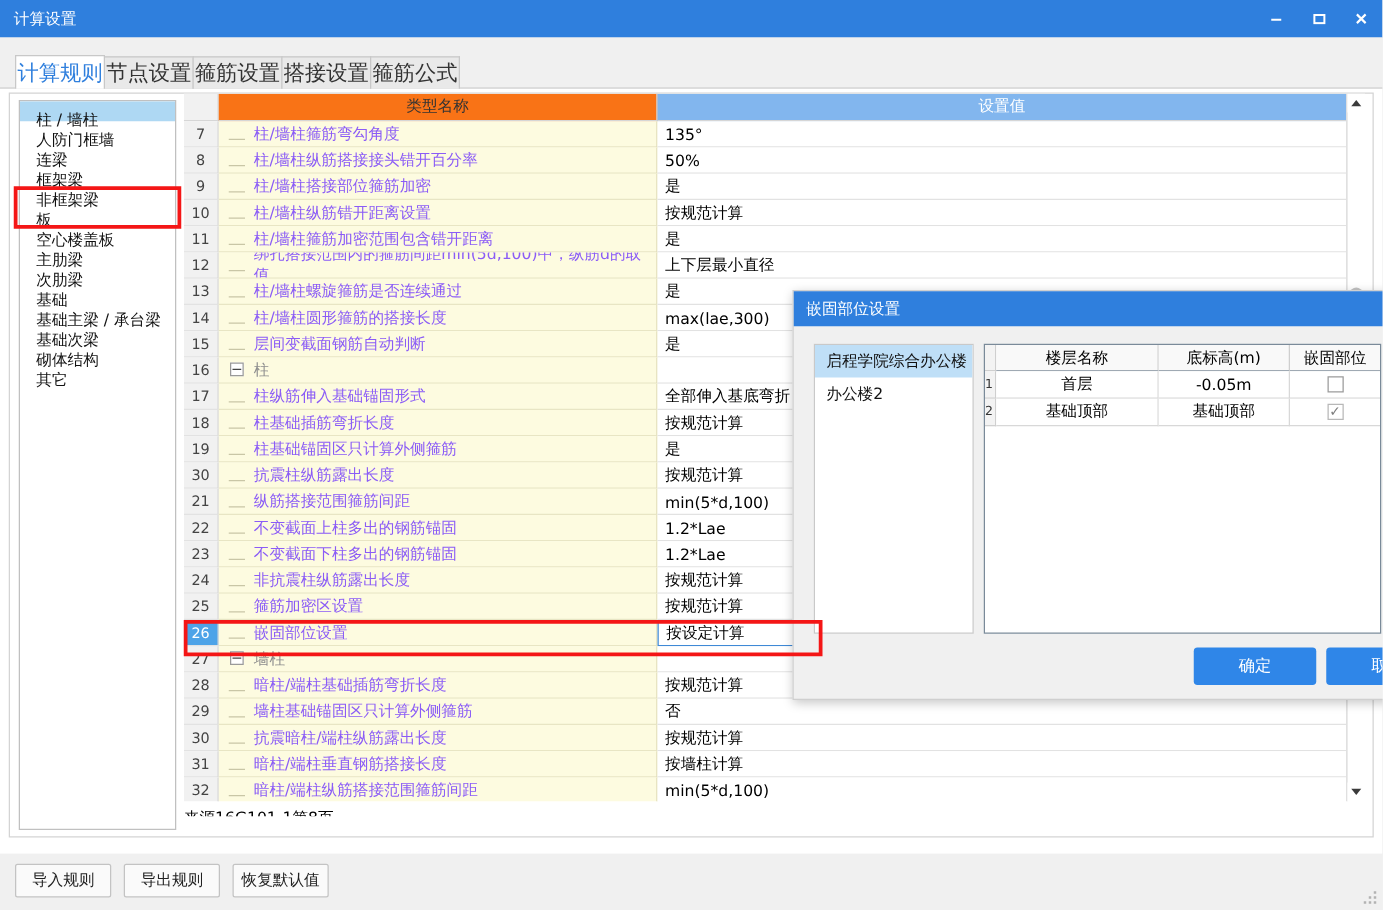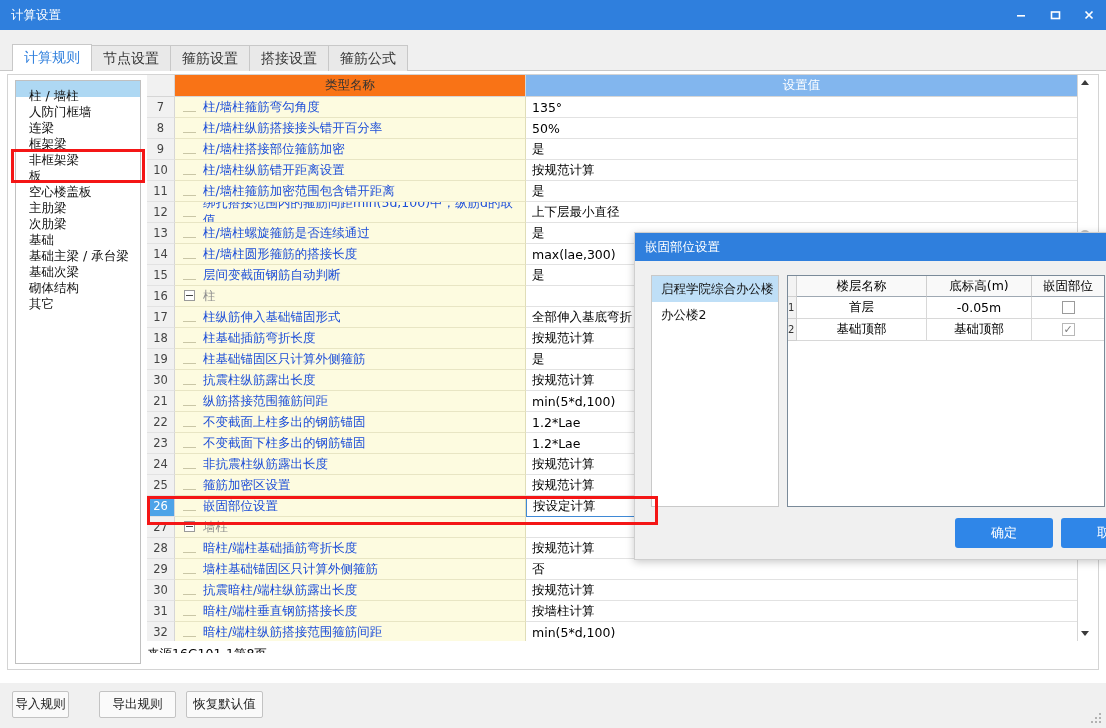--- a/index.html
+++ b/index.html
@@ -31,22 +31,22 @@
   
   .tabstrip {
     position: absolute; left: 0; top: 30px; width: 1106px; height: 41px;
     background: #f0f0f0;
   }
   .tabstrip .tabline {
     position: absolute; left: 0; bottom: 0; width: 1106px; height: 1px; background: #c8c8c8;
   }
   .tabs { position: absolute; left: 12px; bottom: 0; display: flex; align-items: flex-end; }
   .tab {
-    height: 25px; padding: 0 11px; display: flex; align-items: center;
-    font-size: 14px; color: #333; background: #e9e9e9;
+    height: 25px; padding: 0 1px; display: flex; align-items: center;
+    font-size: 17px; color: #333; background: #e9e9e9;
     border: 1px solid #c8c8c8; border-bottom: none; margin-right: -1px;
     position: relative; z-index: 1;
   }
   .tab.active {
     background: #ffffff; color: #2f7fdd; height: 26px; z-index: 3;
     border-color: #c8c8c8;
   }
 
   
   .content {
@@ -97,21 +97,21 @@
   .grow { display: flex; height: 21px; }
   .g-num {
     width: 28px; height: 21px; background: #f1f1f1; color: #444;
     border-right: 1px solid #d6d6d6; border-bottom: 1px solid #e2e2e2; box-sizing: border-box;
     display: flex; align-items: center; justify-content: center; font-size: 11.5px;
   }
   .g-num.sel { background: #4da3e8; color: #fff; font-weight: normal; }
   .g-name {
     width: 351px; height: 21px; background: #fdfbe0;
     border-right: 1px solid #e0ddb8; border-bottom: 1px solid #e8e5c4; box-sizing: border-box;
-    display: flex; align-items: center; font-size: 12.5px; color: #1d4ed8; overflow: hidden;
+    display: flex; align-items: center; font-size: 12.5px; color: #8b5cf6; overflow: hidden;
   }
   .g-name .tree {
     display: inline-block; width: 28px; flex: none; text-align: center; color: #b9b59a;
   }
   .g-name .dash { display: inline-block; width: 13px; height: 1px; background: #c9c6a6; }
   .g-name .expander {
     display: inline-block; width: 11px; height: 11px; border: 1px solid #9a9a9a;
     background: #fff; position: relative; box-sizing: border-box;
   }
   .g-name .expander::before {
@@ -495,21 +495,21 @@
           </div>
       </div>
 
       <div class="grid-footnote">来源16G101-1第8页。</div>
     </div>
 
     <div class="redbox" style="left:147px; top:425px; width:511px; height:29px;"></div>
   </div>
 
   <div class="bottombar">
-    <div class="btn" style="left:12px; width:57px;font-family:Liberation Serif, serif;">导入规则</div>
+    <div class="btn" style="left:12px; width:77px;font-family:Liberation Serif, serif;">导入规则</div>
     <div class="btn" style="left:99px; width:77px;">导出规则</div>
     <div class="btn" style="left:186px; width:77px;">恢复默认值</div>
     <div class="grip">
       <i style="left:8px;top:8px"></i>
         <i style="left:4px;top:8px"></i>
         <i style="left:0px;top:8px"></i>
       <i style="left:8px;top:4px"></i>
         <i style="left:4px;top:4px"></i>
       <i style="left:8px;top:0px"></i>
     </div>

